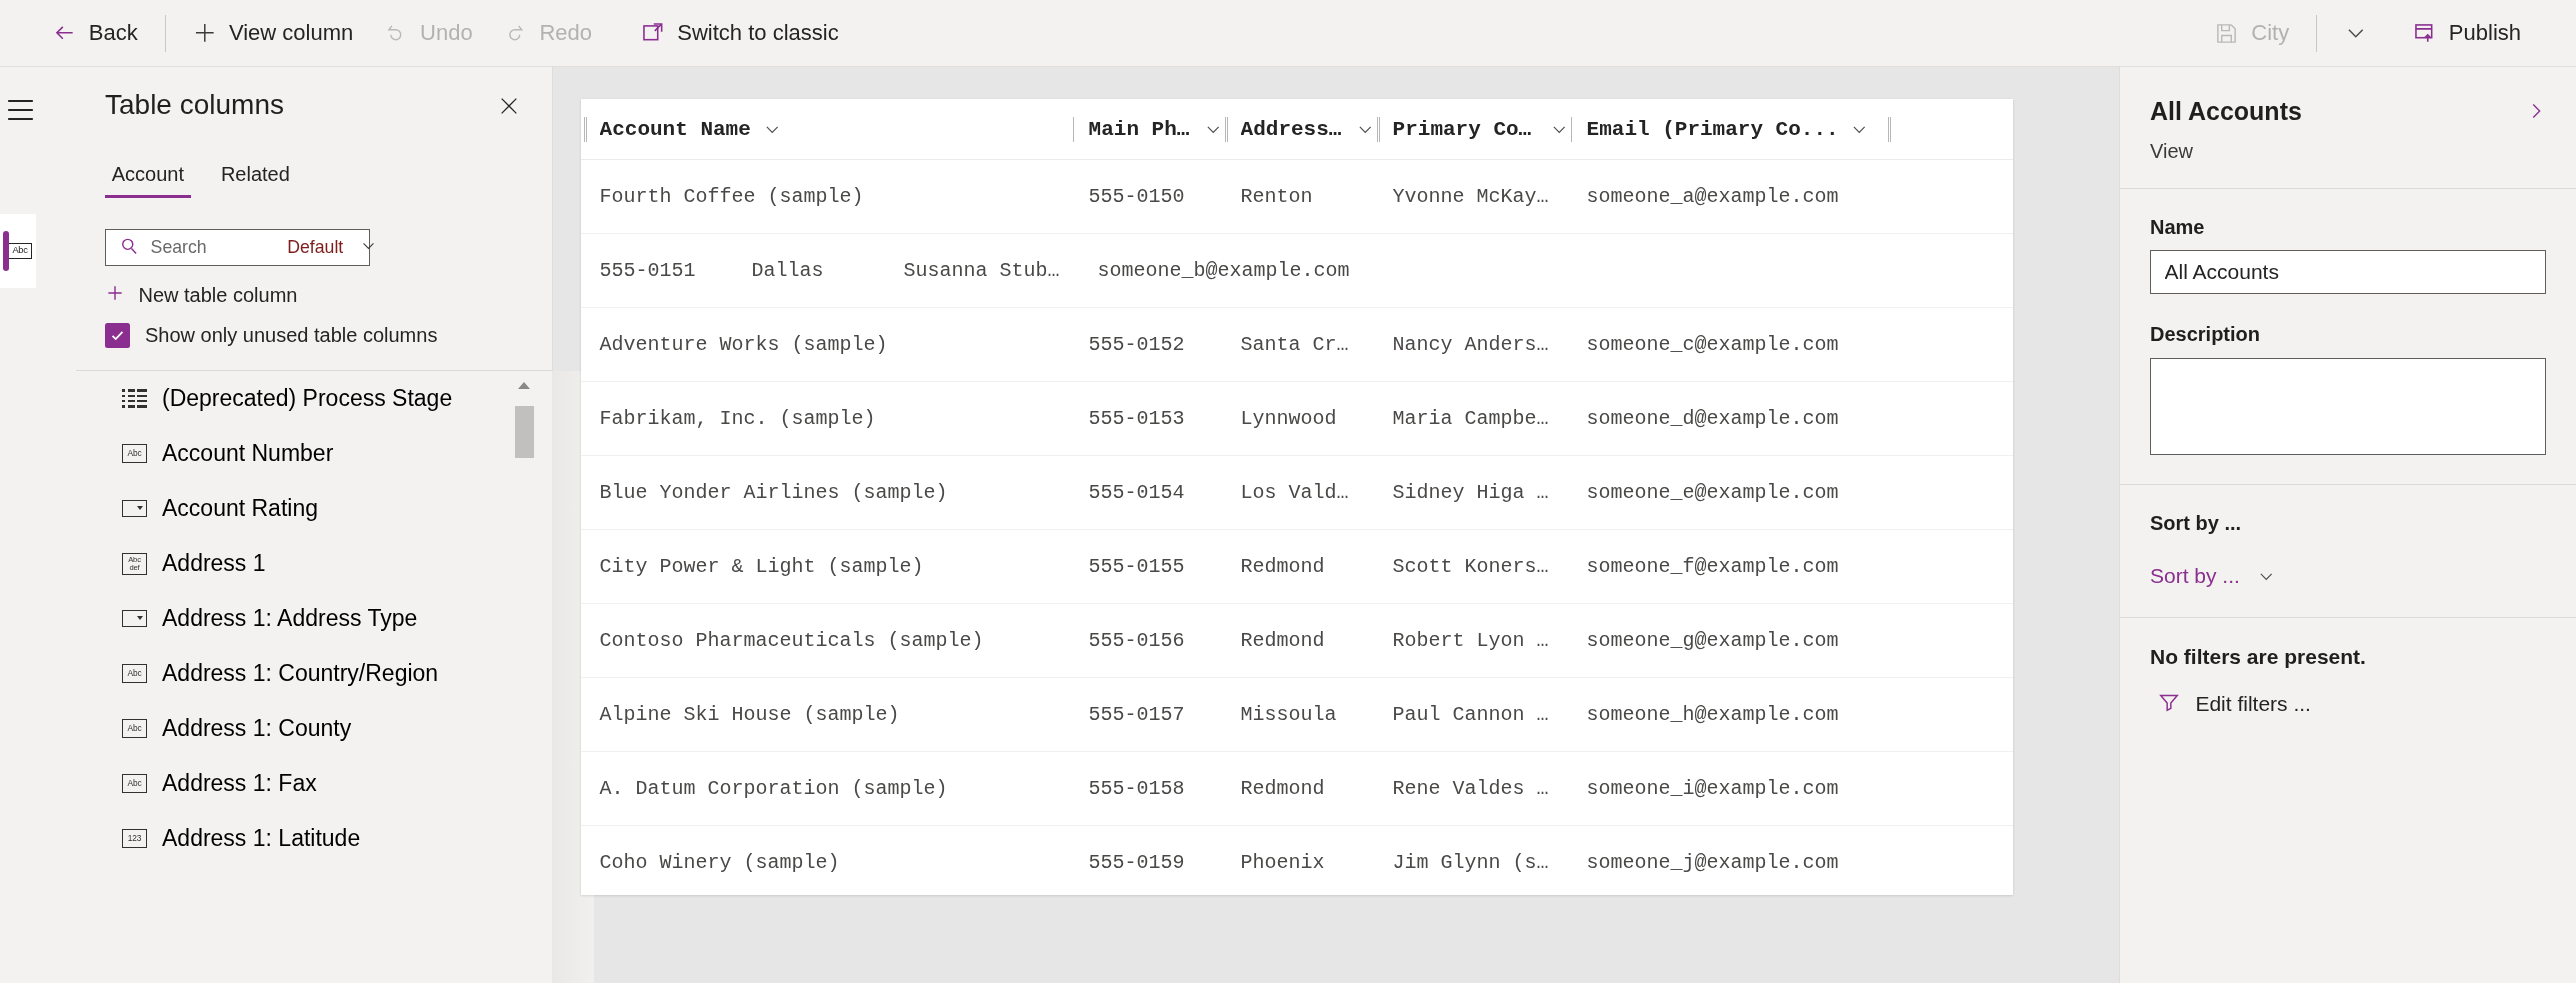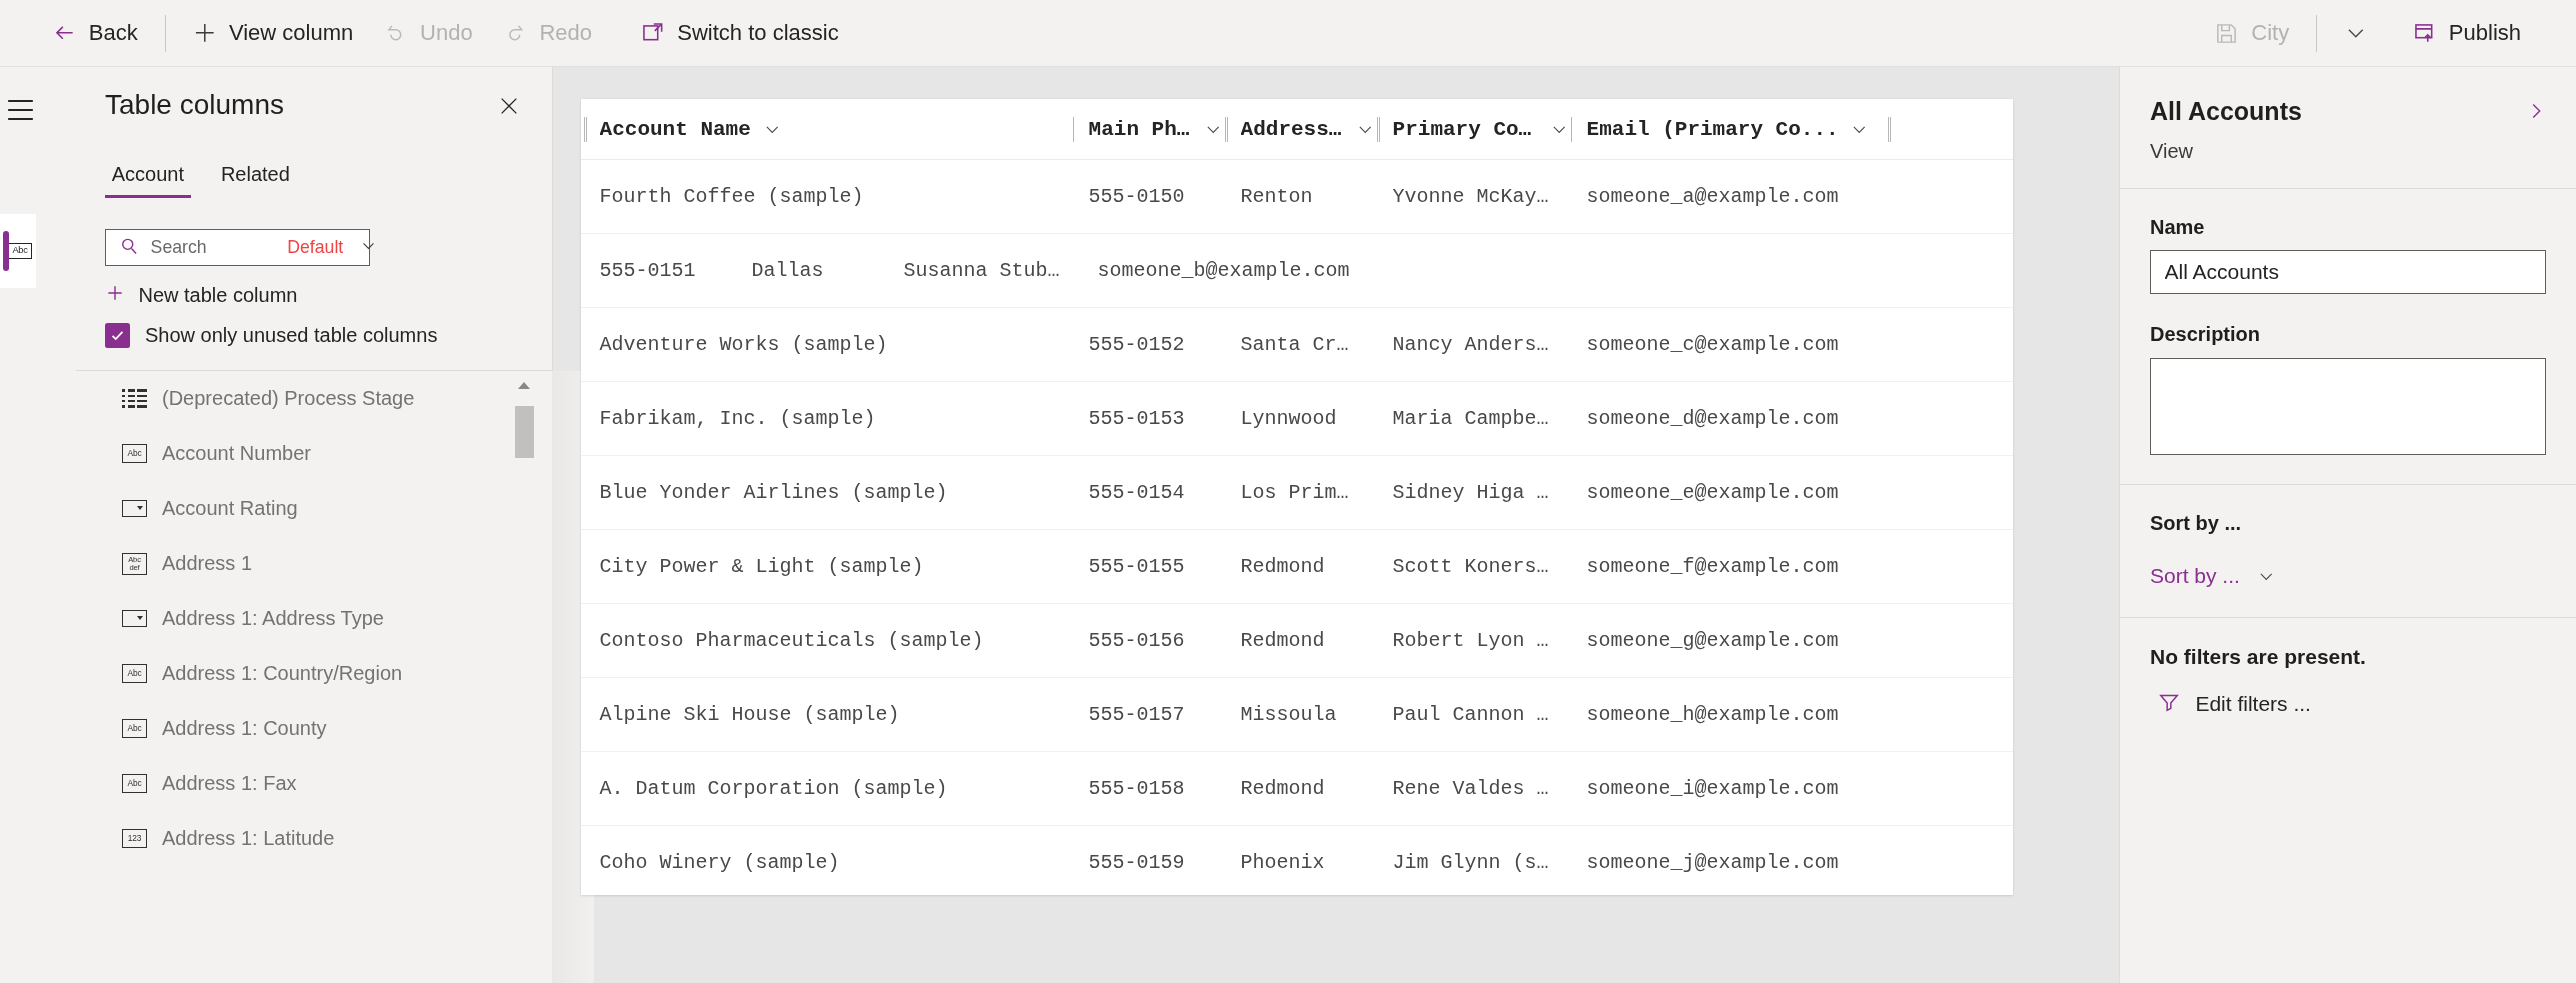--- a/index.html
+++ b/index.html
@@ -87,21 +87,21 @@
   }
   .lp-search-in { flex: 1; display: flex; align-items: center; gap: 10px; padding-left: 12.6px; }
   .lp-search-in input {
     border: 0; outline: 0; background: transparent; font-size: 17.7px;
     font-family: "Liberation Sans", sans-serif; color: #323130; width: 126px;
   }
   .lp-search-in input::placeholder { color: #6b6967; }
   .lp-search-div { width: 0.8px; background: #c8c6c4; margin: 4.2px 0; }
   .lp-search-sel {
     display: flex; align-items: center; gap: 17px; padding: 0 11px 0 12.6px;
-    font-size: 17.7px; color: #ef4444; cursor: pointer;
+    font-size: 17.7px; color: #7f1d1d; cursor: pointer;
   }
   .lp-newcol {
     position: absolute; left: 69px; top: 216px; display: flex; align-items: center;
     gap: 13.5px; font-size: 20px; color: #242424; cursor: pointer;
   }
   .lp-check {
     position: absolute; left: 69px; top: 256px; display: flex; align-items: center;
     gap: 15px; cursor: pointer;
   }
   .cbox {
@@ -114,21 +114,21 @@
   }
 
   .lp-list {
     position: absolute; left: 40px; top: 304px; width: 477px; bottom: 0;
     overflow: hidden;
   }
   .lp-row {
     height: 55px; display: flex; align-items: center; gap: 15px;
     padding-left: 46px; cursor: pointer;
   }
-  .lp-row .lbl { font-size: 20px; color: #737373; white-space: nowrap; text-align: center; }
+  .lp-row .lbl { font-size: 23px; color: #000000; white-space: nowrap; text-align: center; }
   .ico-box {
     width: 25px; height: 18.5px; border: 1.7px solid #323130; flex: none;
     display: flex; align-items: center; justify-content: center;
     font-size: 8.4px; line-height: 1; color: #323130; letter-spacing: -0.2px;
   }
   .ico-box.two { flex-direction: column; gap: 0px; font-size: 7.6px; height: 22px; }
   .ico-box.two b { font-weight: normal; display: block; }
   .ico-grid { width: 25px; height: 18.5px; flex: none; display: flex; flex-direction: column; justify-content: space-between; }
   .ico-grid i { display: flex; gap: 2.5px; }
   .ico-grid i u { display: block; height: 2.5px; background: #323130; text-decoration: none; }
@@ -521,21 +521,21 @@
       <div class="grow">
         <div class="gc" style="width:489px;padding-left:18.5px">Fabrikam, Inc. (sample)</div>
         <div class="gc" style="width:152px;padding-left:18.5px">555-0153</div>
         <div class="gc" style="width:152px;padding-left:18.5px">Lynnwood</div>
         <div class="gc" style="width:194px;padding-left:18.5px">Maria Campbell (sample)</div>
         <div class="gc" style="width:303px;padding-left:18.5px">someone_d@example.com</div>
       </div>
       <div class="grow">
         <div class="gc" style="width:489px;padding-left:18.5px">Blue Yonder Airlines (sample)</div>
         <div class="gc" style="width:152px;padding-left:18.5px">555-0154</div>
-        <div class="gc" style="width:152px;padding-left:18.5px">Los Primary</div>
+        <div class="gc" style="width:152px;padding-left:18.5px">Los Valdes</div>
         <div class="gc" style="width:194px;padding-left:18.5px">Sidney Higa (sample)</div>
         <div class="gc" style="width:303px;padding-left:18.5px">someone_e@example.com</div>
       </div>
       <div class="grow">
         <div class="gc" style="width:489px;padding-left:18.5px">City Power &amp; Light (sample)</div>
         <div class="gc" style="width:152px;padding-left:18.5px">555-0155</div>
         <div class="gc" style="width:152px;padding-left:18.5px">Redmond</div>
         <div class="gc" style="width:194px;padding-left:18.5px">Scott Konersmann (sample)</div>
         <div class="gc" style="width:303px;padding-left:18.5px">someone_f@example.com</div>
       </div>

